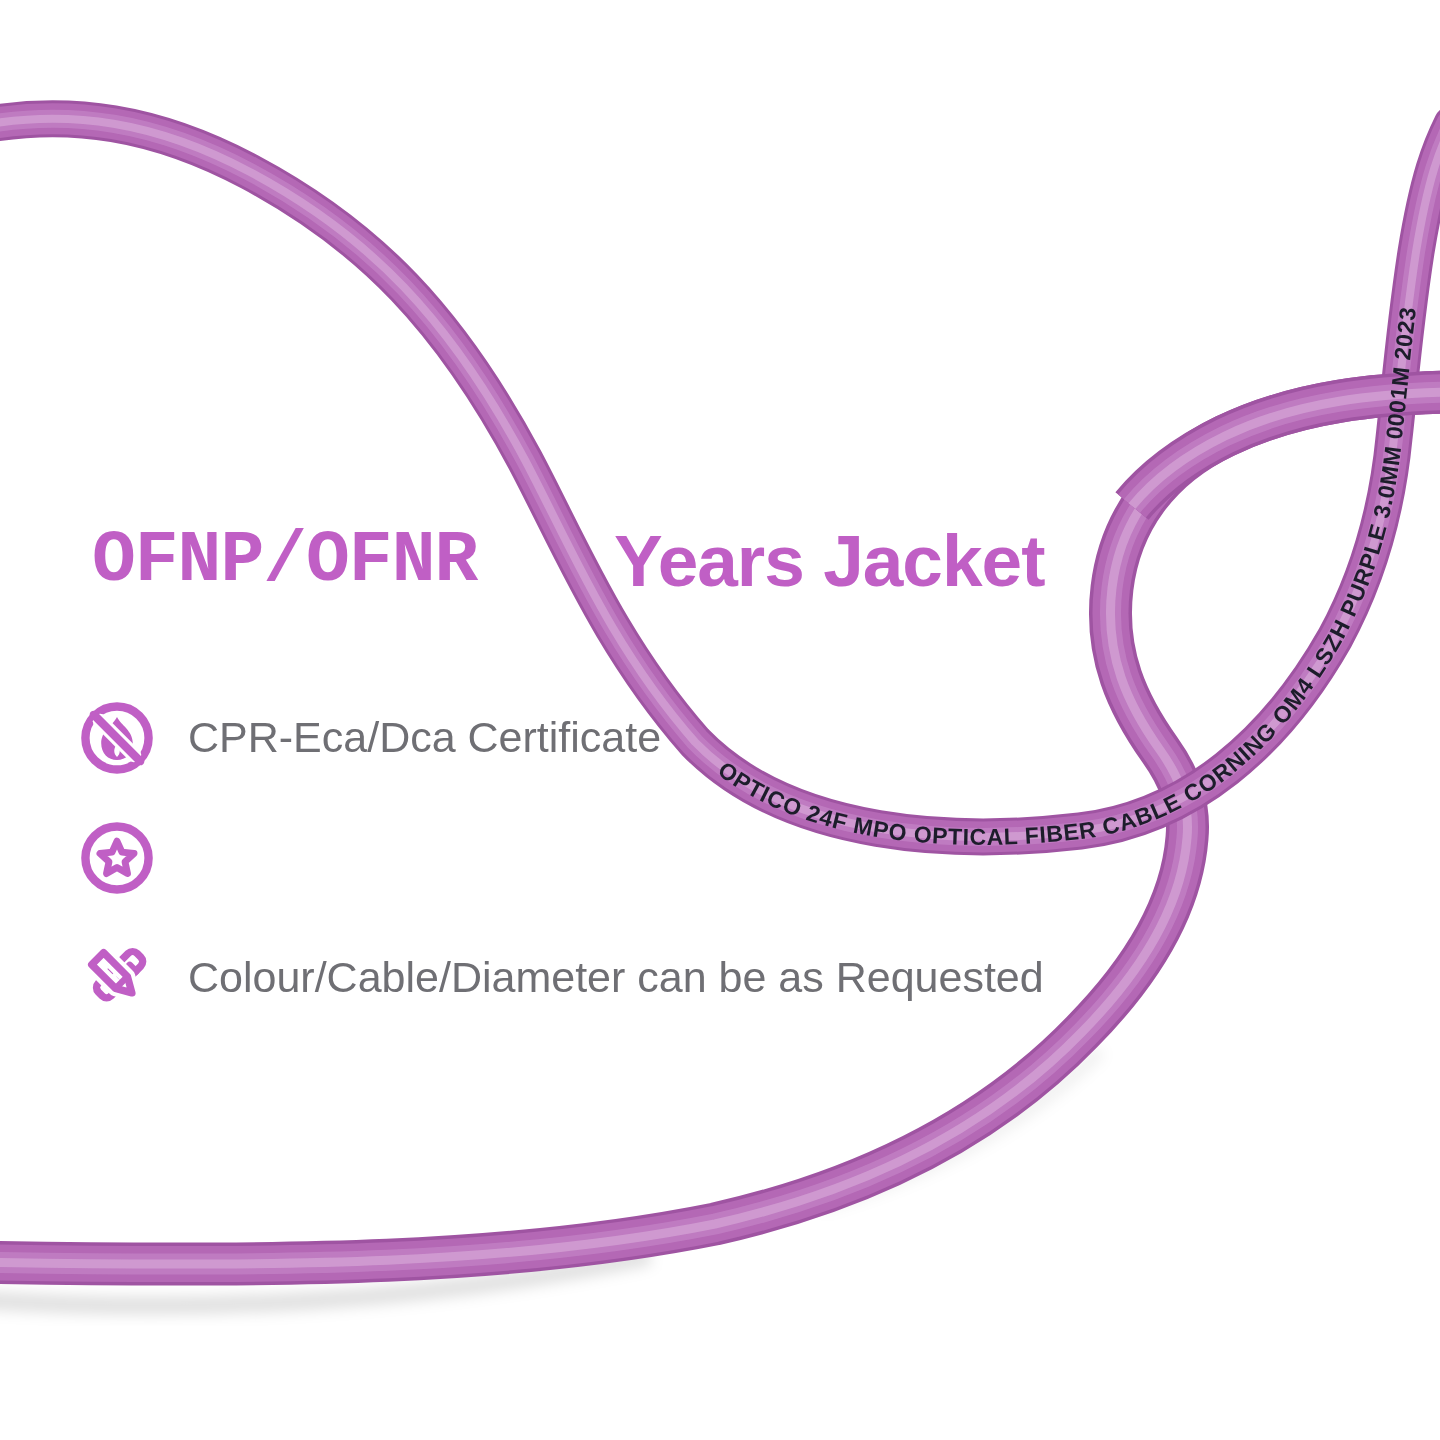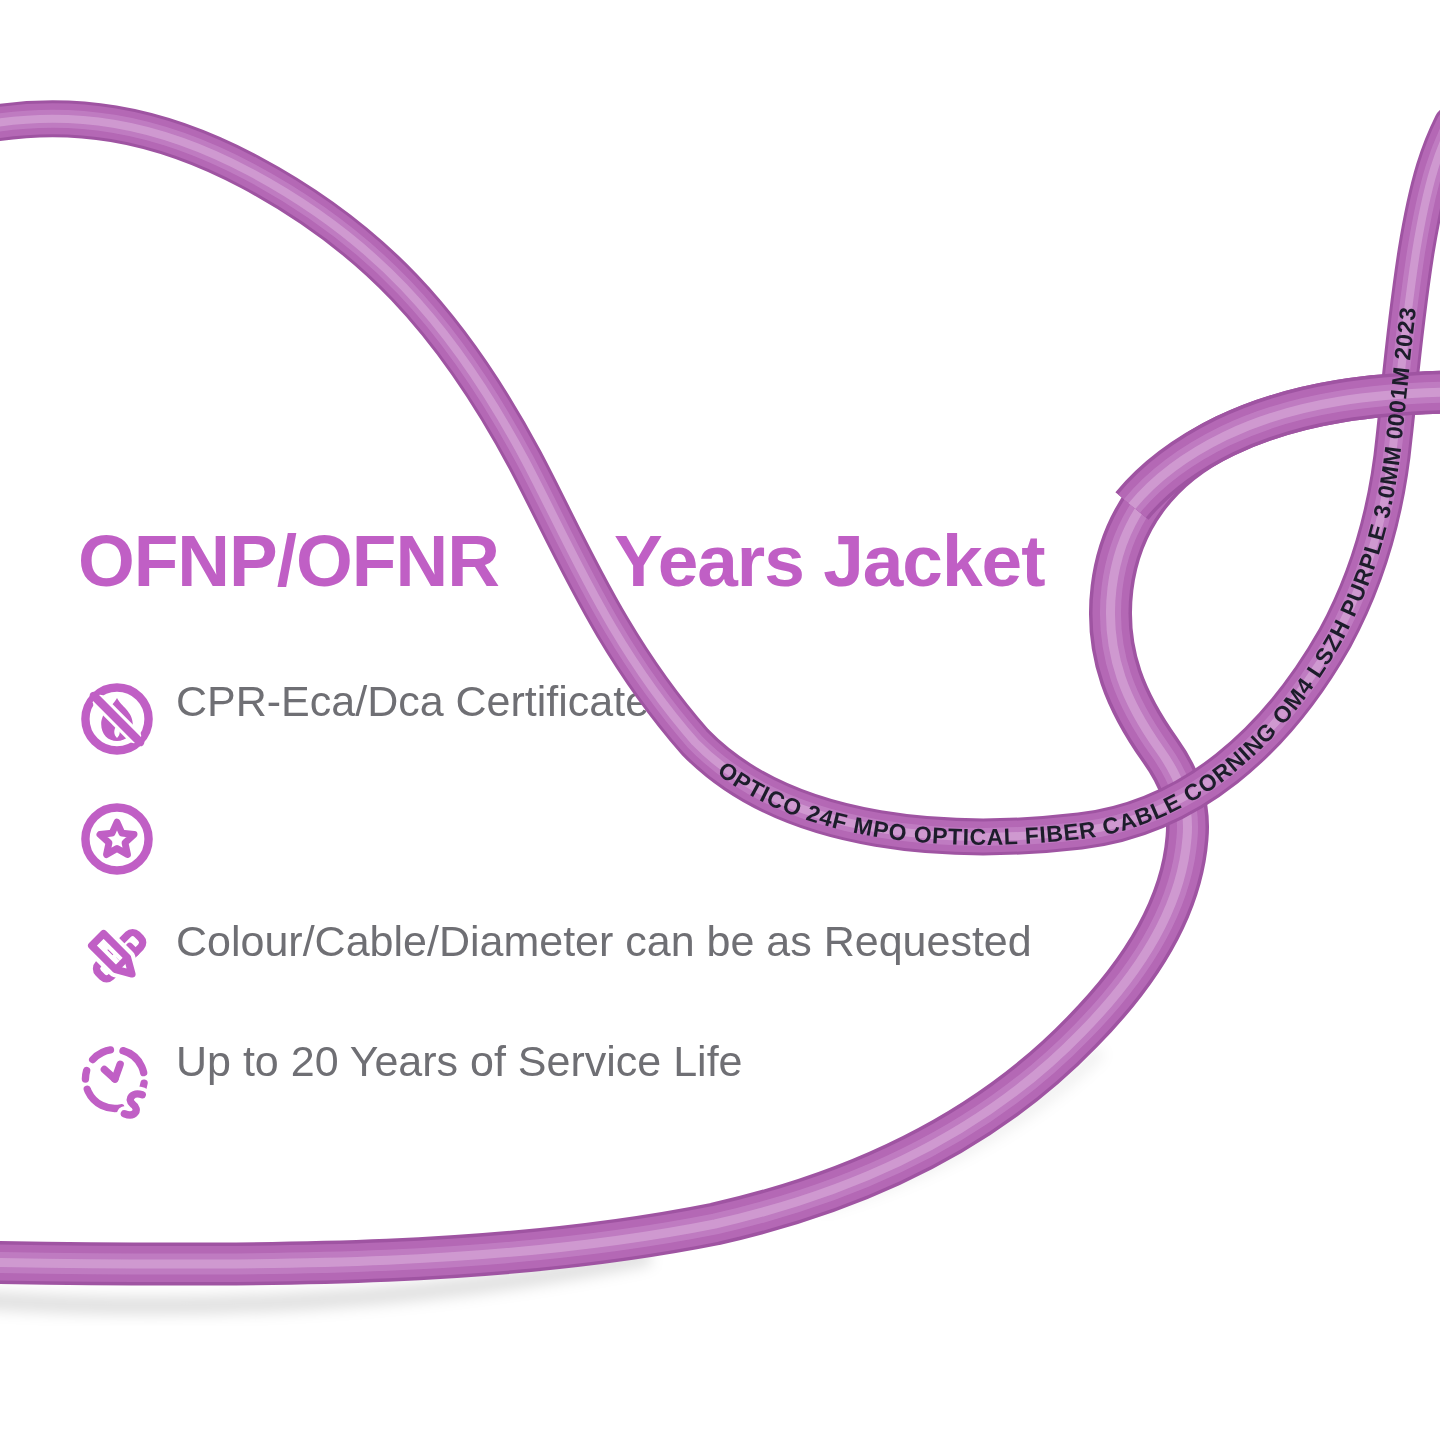--- a/index.html
+++ b/index.html
@@ -4,26 +4,26 @@
 <style>
   html,body{margin:0;padding:0;background:#ffffff;}
   body{width:1440px;height:1440px;position:relative;overflow:hidden;
        font-family:"Liberation Sans",sans-serif;}
   .stage{position:absolute;inset:0;width:1440px;height:1440px;}
 
   
   .title{position:absolute;top:524px;left:0;width:1440px;height:90px;z-index:2;}
   .title span{position:absolute;font-size:73px;font-weight:bold;letter-spacing:-1px;
               line-height:1;white-space:nowrap;}
-  .t-left{left:78px;}
+  .t-left{left:92px;font-family:Liberation Mono, monospace;}
   .t-right{left:614px;}
 
   
   .features{position:absolute;left:76px;top:678px;z-index:2;}
-  .feature{display:flex;align-items:flex-start;height:120px;}
+  .feature{display:flex;align-items:center;height:120px;gap:12px;}
   .ficon{width:82px;height:82px;flex:0 0 82px;margin-right:18px;
          display:flex;align-items:center;justify-content:center;}
   .ficon svg{display:block;width:80px;height:80px;}
   .flabel{font-size:43px;line-height:1.1;white-space:nowrap;}
 
   
   .cable-layer{position:absolute;inset:0;z-index:3;pointer-events:none;}
   .cable-layer svg{display:block;}
   text.cable-print{font-family:"Liberation Sans",sans-serif;font-size:23px;
                    letter-spacing:0.5px;font-weight:bold;}
@@ -80,34 +80,20 @@
               <path d="M30,12 L46,12 L46,44 L38,58 L30,44 Z" stroke="#ffffff" stroke-width="15"></path>
               <path d="M30,12 L46,12 L46,44 L38,58 L30,44 Z" stroke-width="7"></path>
               <line x1="30" y1="44" x2="46" y2="44" stroke-width="6"></line>
             </g>
           </g>
         </svg>
       </span>
       <span class="flabel" style="color: rgb(111, 111, 116);">Colour/Cable/Diameter can be as Requested</span>
     </div>
 
-    <div class="feature">
-      <span class="ficon">
-        <svg viewBox="0 0 76 76" fill="none">
-          <g stroke="#c05fc5" stroke-linecap="round">
-            <circle cx="36" cy="38" r="28" stroke-width="7" stroke-dasharray="8 12 30 10 22 12 40 10" transform="rotate(-115 36 38)"></circle>
-            <line x1="36" y1="38" x2="26" y2="29" stroke-width="7"></line>
-            <line x1="36" y1="38" x2="41" y2="24" stroke-width="7"></line>
-            <path d="M62,53 C53,50 47,57 53,62 C60,67 55,75 45,71" stroke="#ffffff" stroke-width="14" fill="none"></path>
-            <path d="M62,53 C53,50 47,57 53,62 C60,67 55,75 45,71" stroke-width="7" fill="none"></path>
-          </g>
-        </svg>
-      </span>
-      <span class="flabel" style="color: rgb(111, 111, 116);">Up to 20 Years of Service Life</span>
-    </div>
 
   </div>
 
   <div class="cable-layer">
     <svg width="1440" height="1440" viewBox="0 0 1440 1440">
       <defs>
         <filter id="soft" x="-40%" y="-40%" width="180%" height="180%">
           <feGaussianBlur stdDeviation="7"></feGaussianBlur>
         </filter>
 

